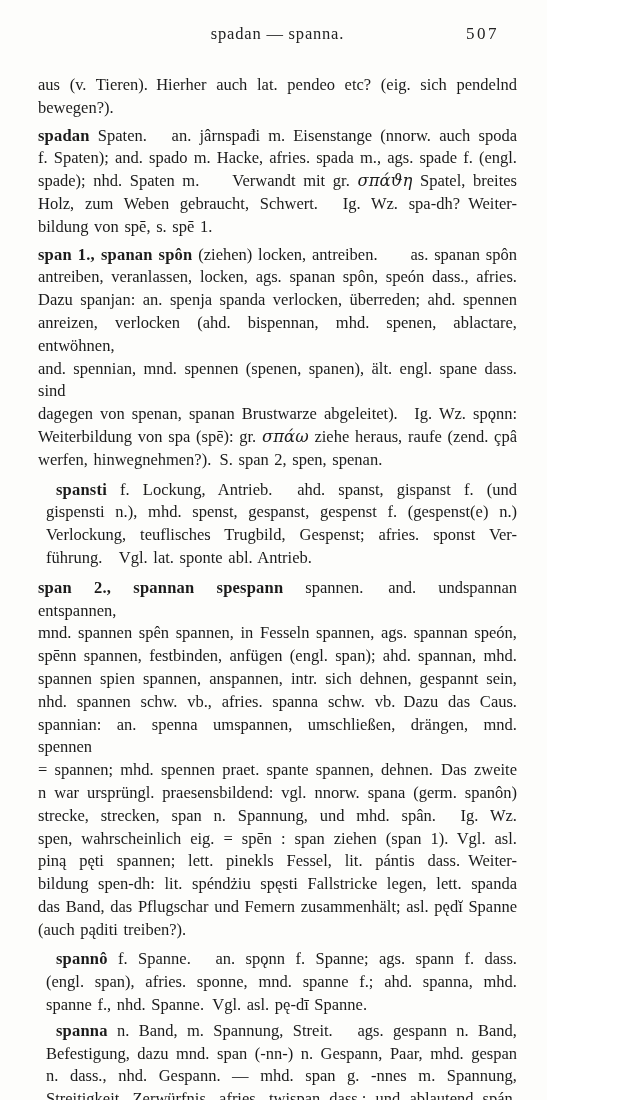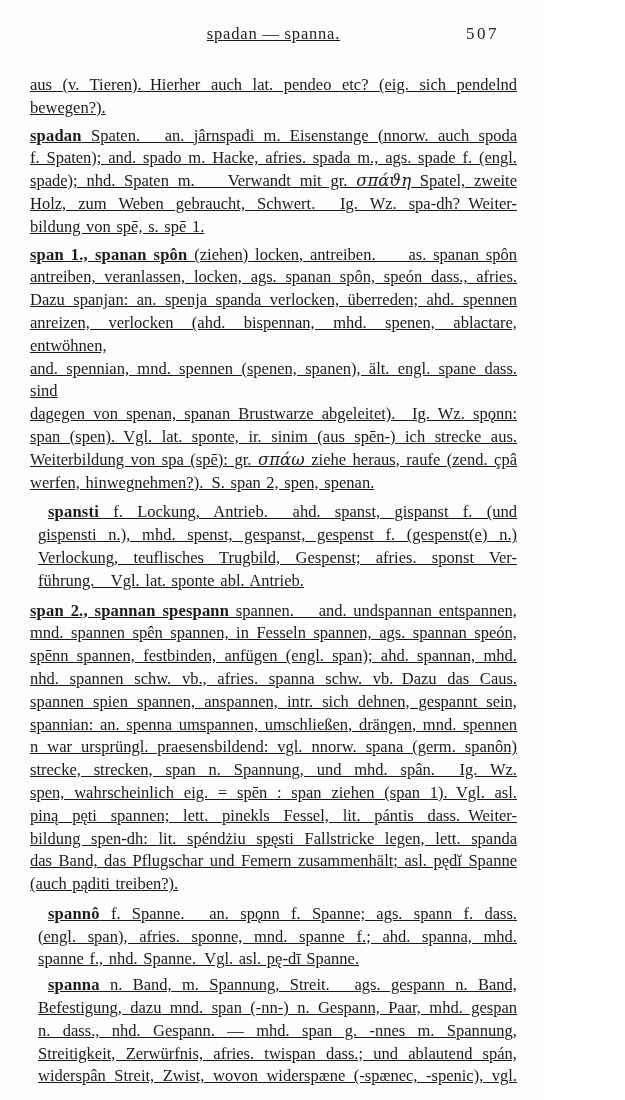--- a/index.html
+++ b/index.html
@@ -5,25 +5,24 @@
   html, body { margin: 0; padding: 0; }
   body {
     width: 625px; height: 1100px;
     background: #ffffff;
     font-family: "Liberation Serif", serif;
   }
   .page {
     position: relative;
     width: 547px; height: 1100px;
     box-sizing: border-box;
-    padding: 24px 30px 0 30px;
+    padding: 24px 30px 0 38px;
     background: #fdfdfb;
     color: #1b1b1b;
     overflow: hidden;
-    text-decoration: underline;
   }
   .header { position: relative; height: 24px; }
   .running-title {
     text-align: center;
     font-size: 16.5px;
     letter-spacing: 0.8px;
     color: #222;
   }
   .page-number {
     position: absolute; right: 18px; top: 0;
@@ -62,48 +61,48 @@
     <div class="page-number">507</div>
   </div>
   <div class="body">
       <div class="para">
         <div class="line first"><span>aus (v. Tieren). Hierher auch lat. pendeo etc? (eig. sich pendelnd</span></div>
         <div class="line lastline"><span>bewegen?).</span></div>
       </div>
       <div class="para">
         <div class="line first"><span class="headword">spadan</span><span> Spaten.  an. jârnspađi m. Eisenstange (nnorw. auch spoda</span></div>
         <div class="line"><span>f. Spaten); and. spado m. Hacke, afries. spada m., ags. spade f. (engl.</span></div>
-        <div class="line"><span>spade); nhd. Spaten m.  Verwandt mit gr. </span><span class="greek">σπάϑη</span><span> Spatel, zweite</span></div>
+        <div class="line"><span>spade); nhd. Spaten m.  Verwandt mit gr. </span><span class="greek">σπάϑη</span><span> Spatel, breites</span></div>
         <div class="line"><span>Holz, zum Weben gebraucht, Schwert.  Ig. Wz. spa-dh? Weiter-</span></div>
         <div class="line lastline"><span>bildung von spē, s. spē 1.</span></div>
       </div>
       <div class="para">
         <div class="line first"><span class="headword">span 1., spanan spôn</span><span> (ziehen) locken, antreiben.  as. spanan spôn</span></div>
         <div class="line"><span>antreiben, veranlassen, locken, ags. spanan spôn, speón dass., afries.</span></div>
         <div class="line"><span>Dazu spanjan: an. spenja spanda verlocken, überreden; ahd. spennen</span></div>
         <div class="line"><span>anreizen, verlocken (ahd. bispennan, mhd. spenen, ablactare, entwöhnen,</span></div>
         <div class="line"><span>and. spennian, mnd. spennen (spenen, spanen), ält. engl. spane dass. sind</span></div>
         <div class="line"><span>dagegen von spenan, spanan Brustwarze abgeleitet). Ig. Wz. spǫnn:</span></div>
-        <div class="line"><span>span (spen). Vgl. lat. sponte, ir. sinim (aus spēn-) ich strecke aus.</span></div>
         <div class="line"><span>Weiterbildung von spa (spē): gr. </span><span class="greek">σπάω</span><span> ziehe heraus, raufe (zend. çpâ</span></div>
         <div class="line lastline"><span>werfen, hinwegnehmen?). S. span 2, spen, spenan.</span></div>
       </div>
       <div class="para indent">
         <div class="line first"><span class="headword">spansti</span><span> f. Lockung, Antrieb.  ahd. spanst, gispanst f. (und</span></div>
         <div class="line"><span>gispensti n.), mhd. spenst, gespanst, gespenst f. (gespenst(e) n.)</span></div>
         <div class="line"><span>Verlockung, teuflisches Trugbild, Gespenst; afries. sponst Ver-</span></div>
         <div class="line lastline"><span>führung. Vgl. lat. sponte abl. Antrieb.</span></div>
       </div>
       <div class="para">
         <div class="line first"><span class="headword">span 2., spannan spespann</span><span> spannen.  and. undspannan entspannen,</span></div>
         <div class="line"><span>mnd. spannen spên spannen, in Fesseln spannen, ags. spannan speón,</span></div>
         <div class="line"><span>spēnn spannen, festbinden, anfügen (engl. span); ahd. spannan, mhd.</span></div>
+        <div class="line"><span>spannen spien spannen, anspannen, intr. sich dehnen, gespannt sein,</span></div>
         <div class="line"><span>nhd. spannen schw. vb., afries. spanna schw. vb. Dazu das Caus.</span></div>
-        <div class="line"><span>spannen spien spannen, anspannen, intr. sich dehnen, gespannt sein,</span></div>
         <div class="line"><span>spannian: an. spenna umspannen, umschließen, drängen, mnd. spennen</span></div>
+        <div class="line"><span>= spannen; mhd. spennen praet. spante spannen, dehnen. Das zweite</span></div>
         <div class="line"><span>n war ursprüngl. praesensbildend: vgl. nnorw. spana (germ. spanôn)</span></div>
         <div class="line"><span>strecke, strecken, span n. Spannung, und mhd. spân.  Ig. Wz.</span></div>
         <div class="line"><span>spen, wahrscheinlich eig. = spēn : span ziehen (span 1). Vgl. asl.</span></div>
         <div class="line"><span>piną pęti spannen; lett. pinekls Fessel, lit. pántis dass. Weiter-</span></div>
         <div class="line"><span>bildung spen-dh: lit. spéndżiu spęsti Fallstricke legen, lett. spanda</span></div>
         <div class="line"><span>das Band, das Pflugschar und Femern zusammenhält; asl. pędĭ Spanne</span></div>
         <div class="line lastline"><span>(auch pąditi treiben?).</span></div>
       </div>
       <div class="para indent">
         <div class="line first"><span class="headword">spannô</span><span> f. Spanne.  an. spǫnn f. Spanne; ags. spann f. dass.</span></div>

